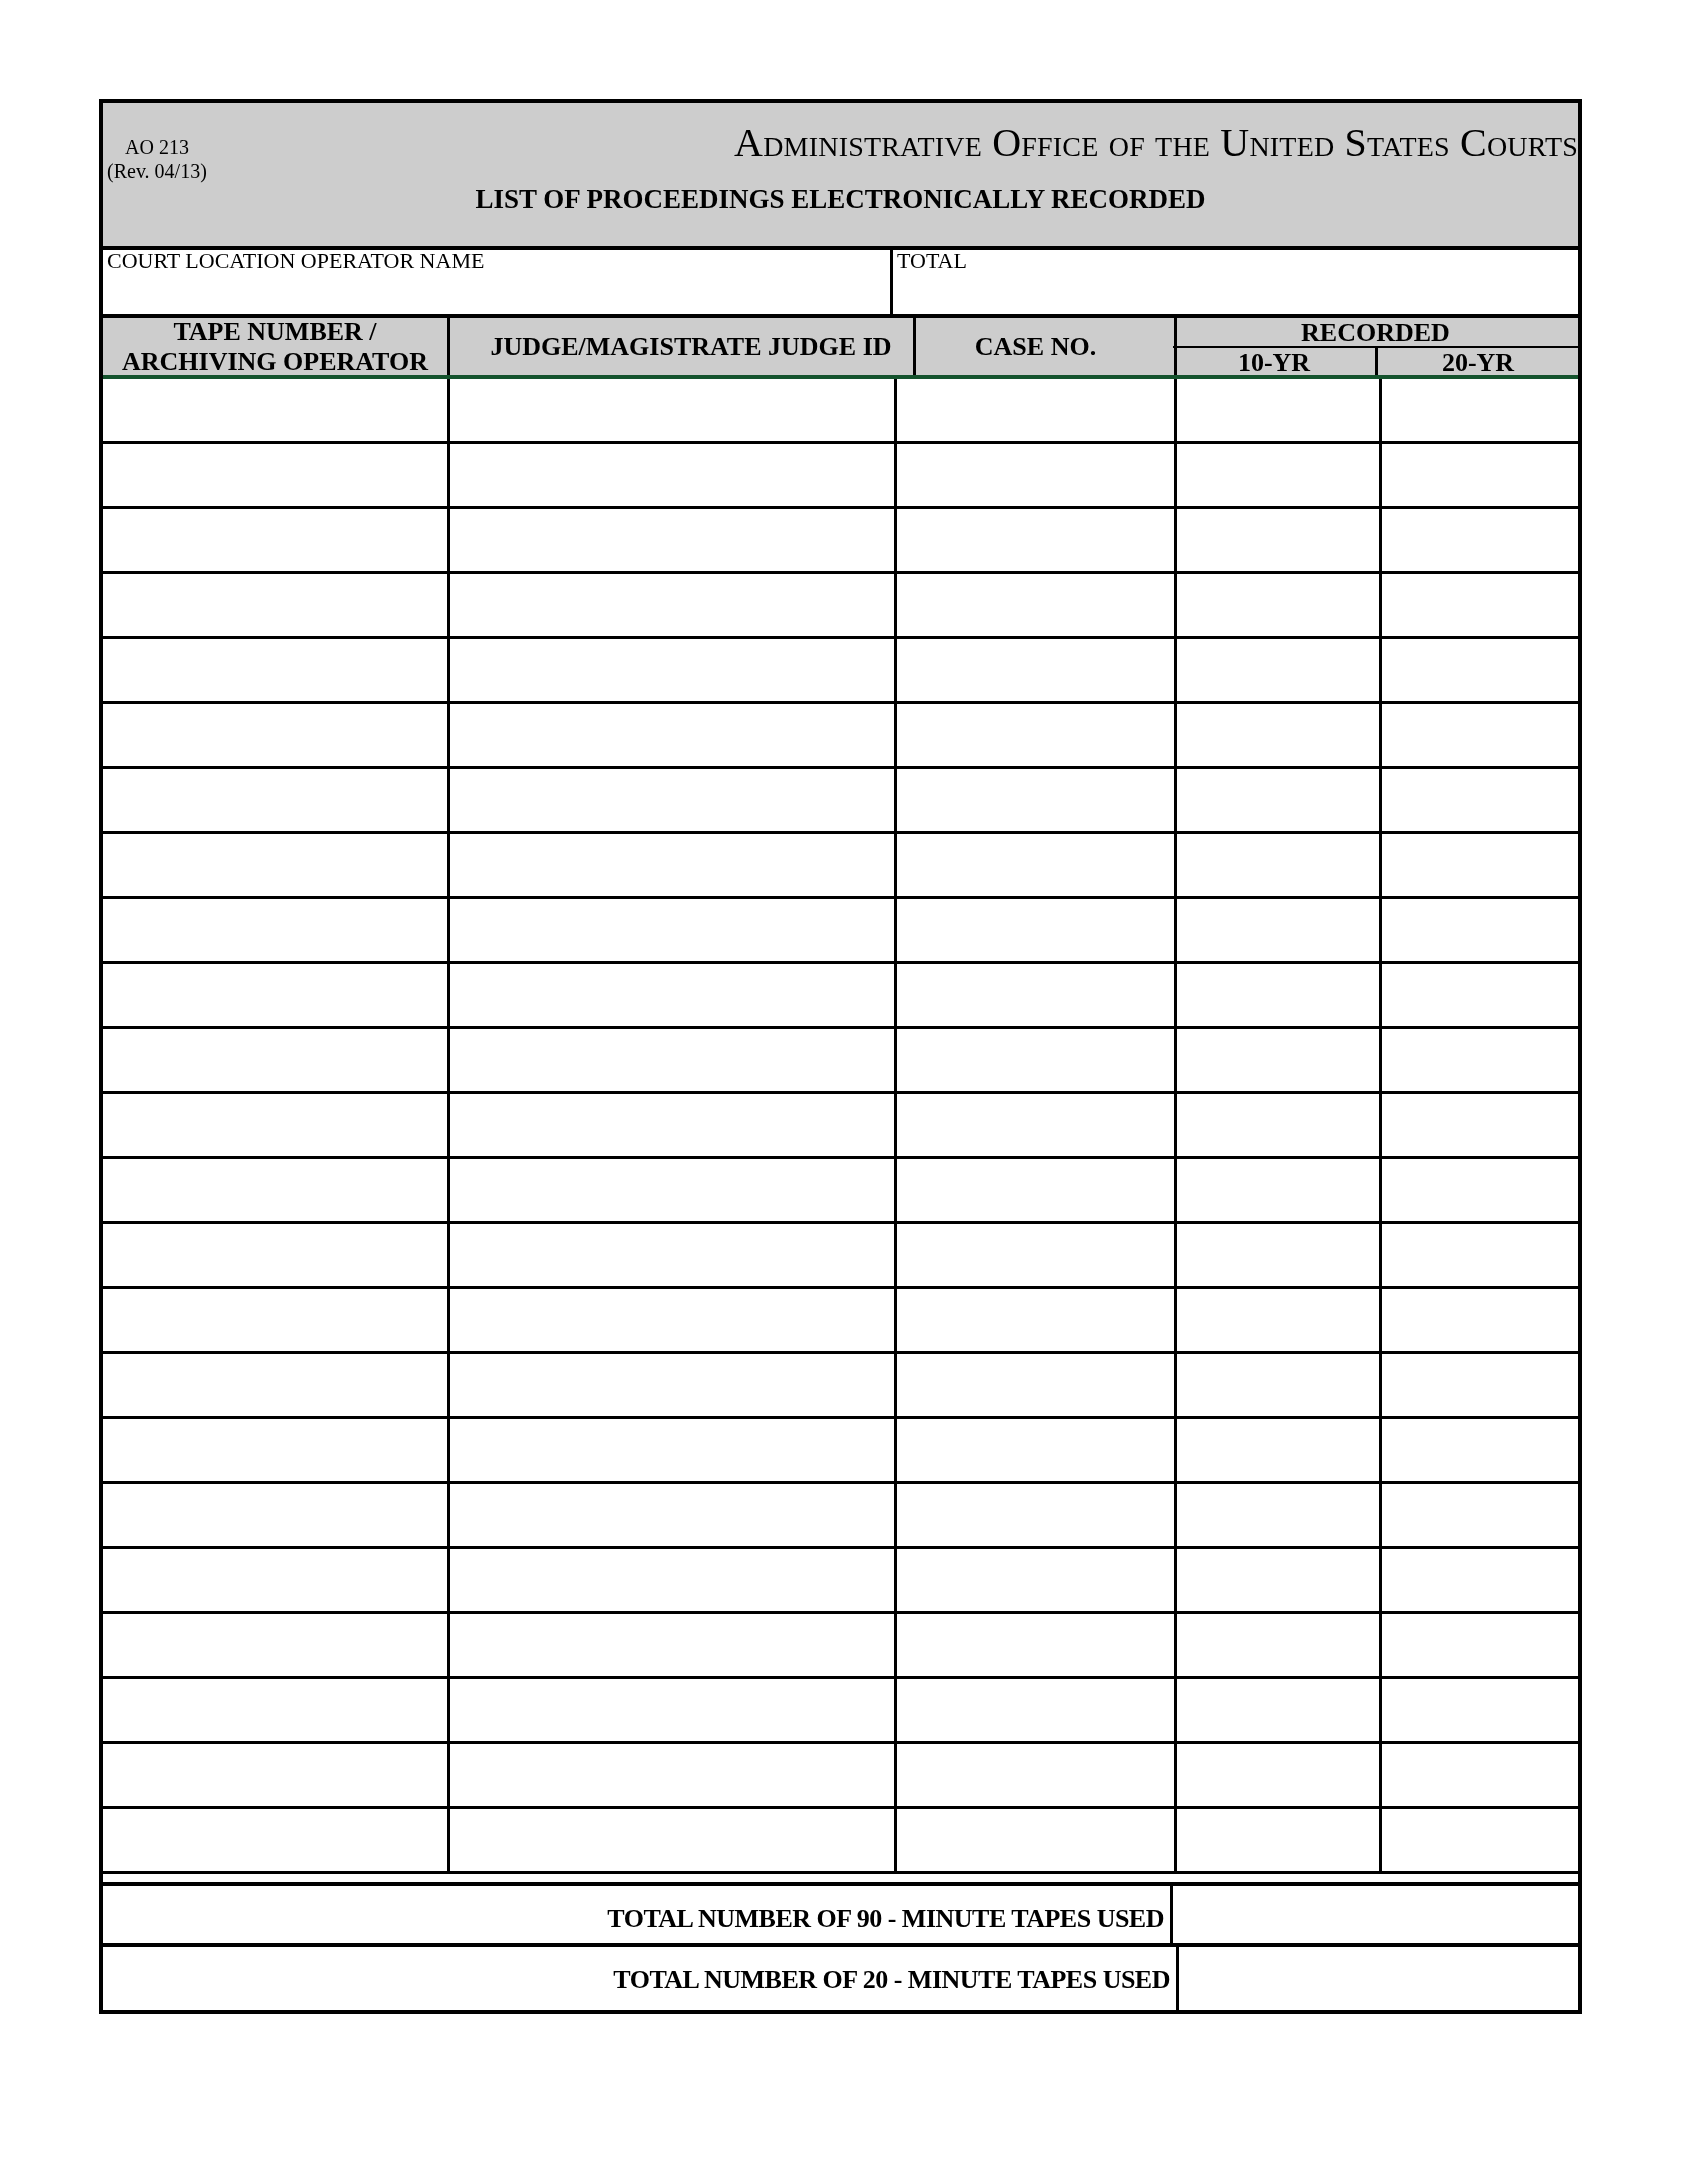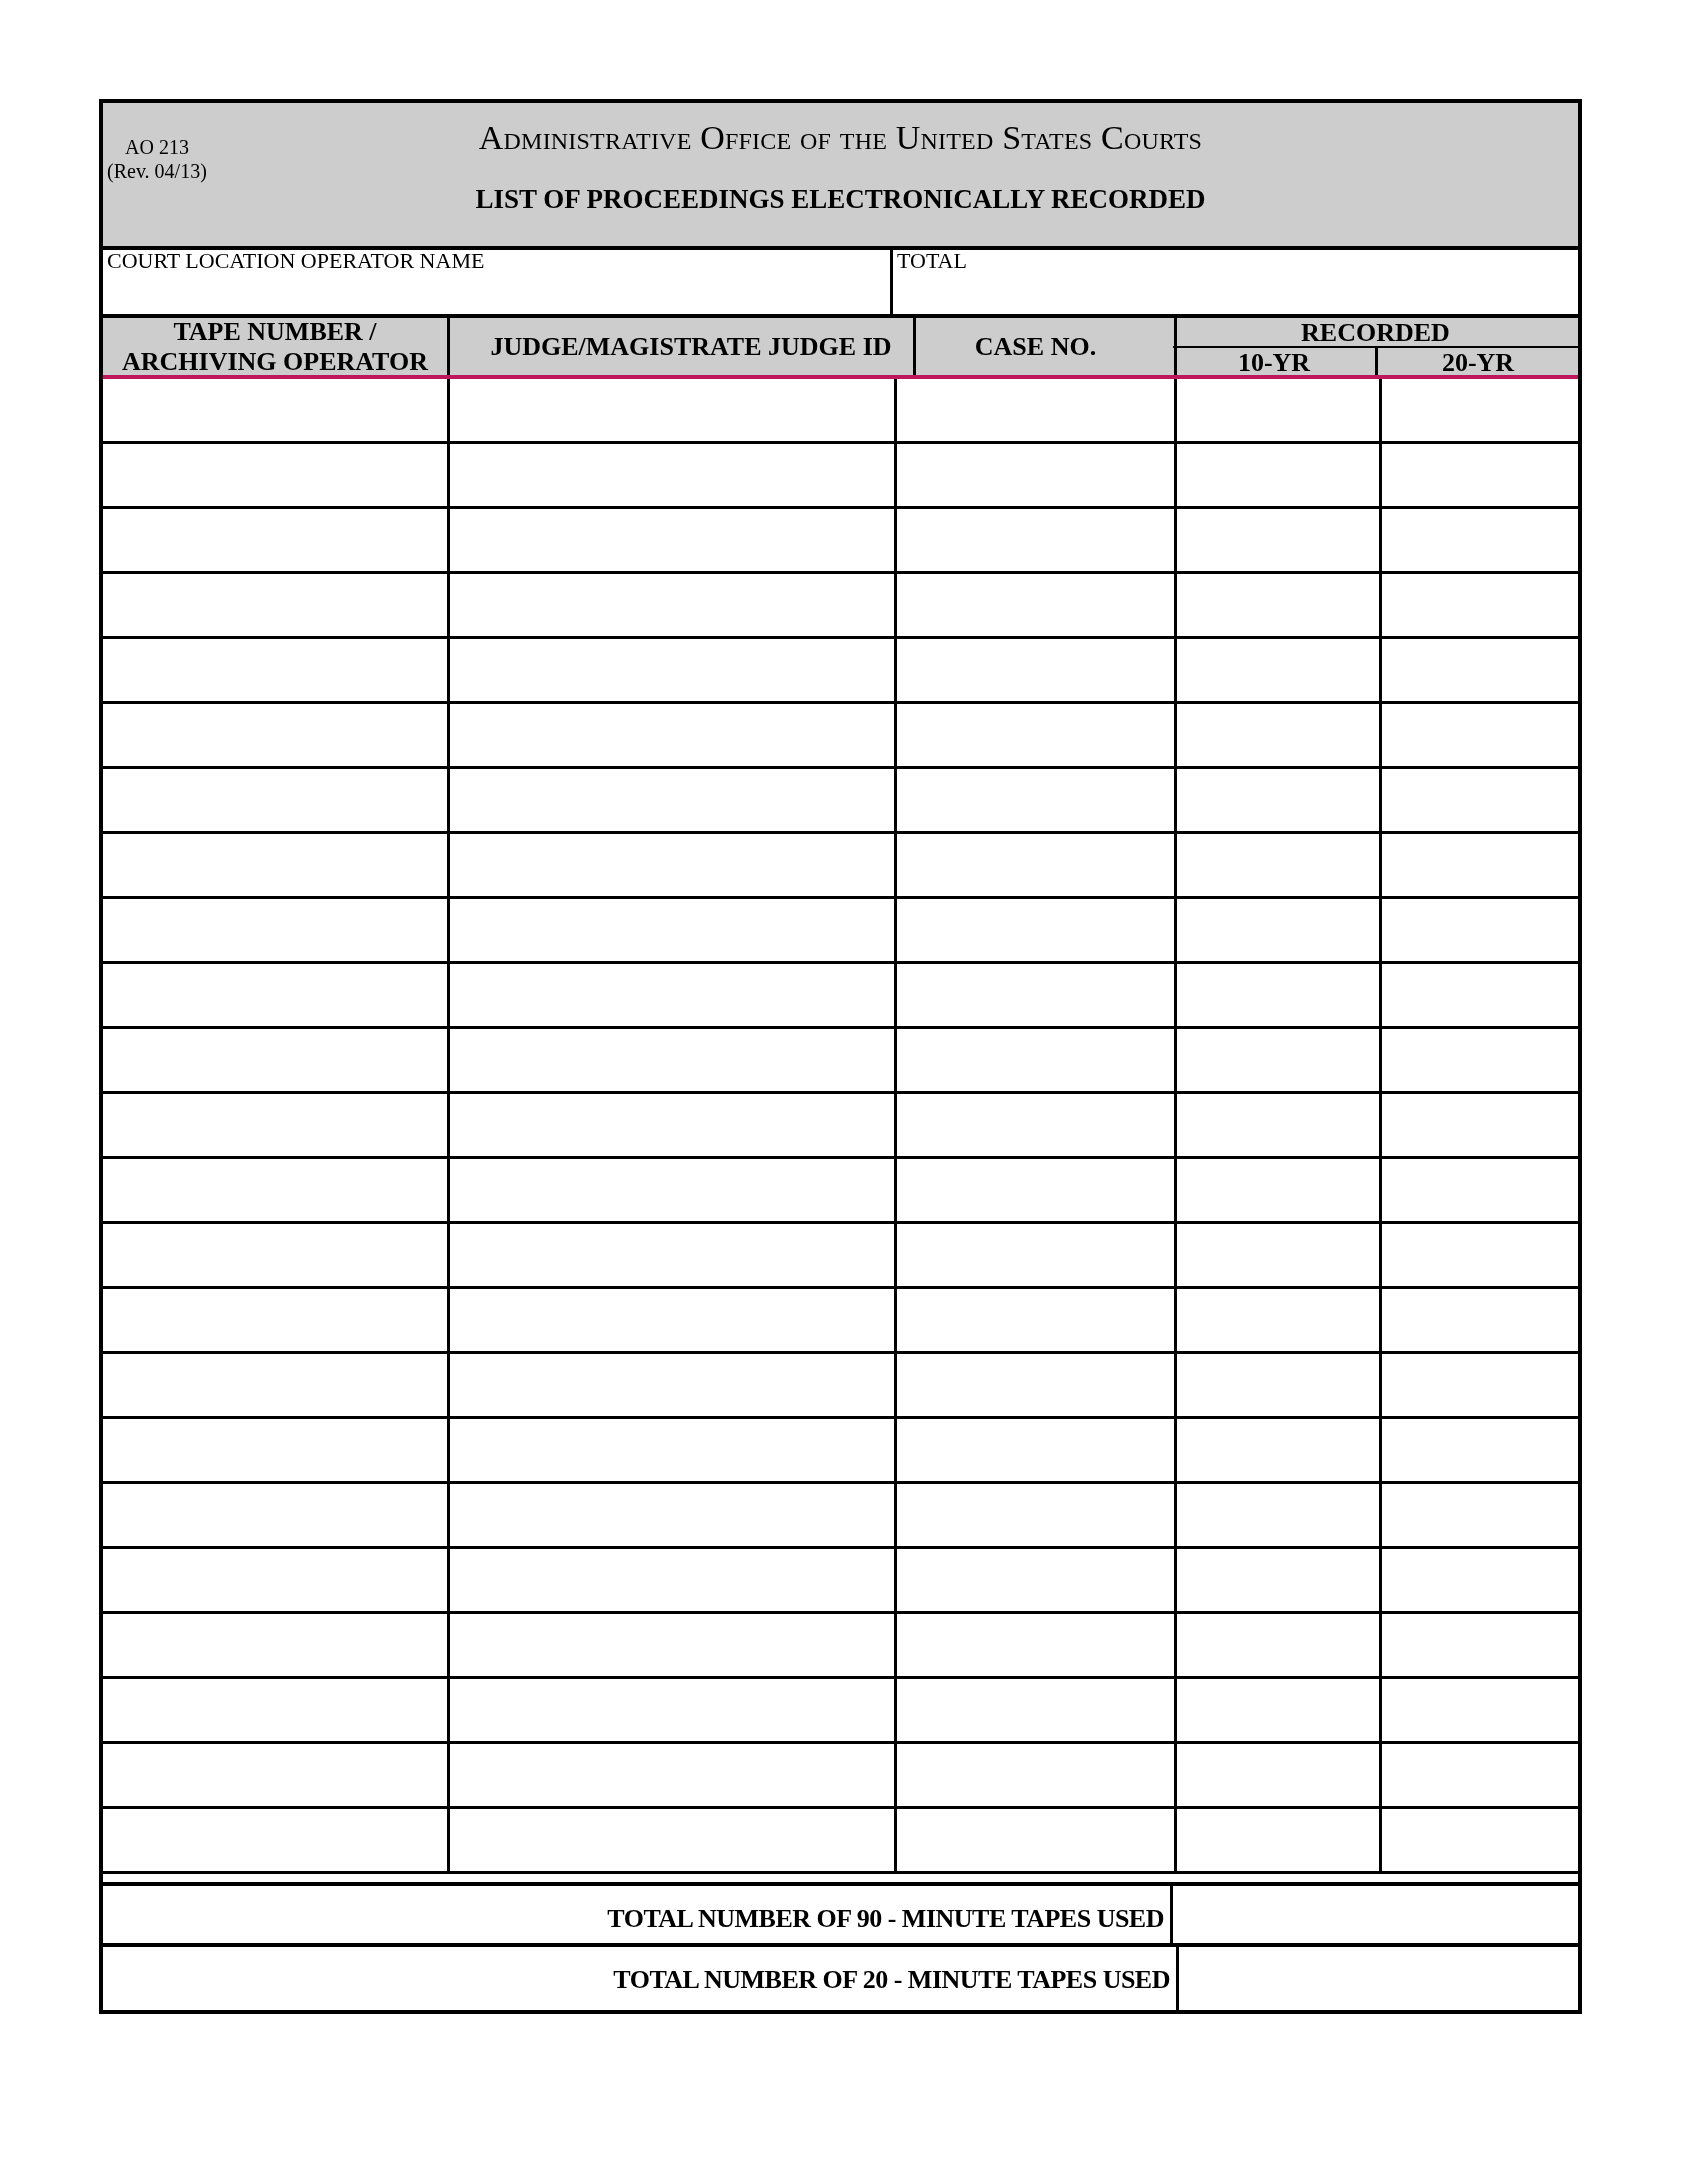--- a/index.html
+++ b/index.html
@@ -1,28 +1,28 @@
 <!DOCTYPE html>
 <html><head>
 <meta charset="utf-8">
 <style>
   html, body { margin:0; padding:0; background:#ffffff; }
   body { width:1683px; height:2178px; position:relative; font-family:"Liberation Serif","DejaVu Serif",serif; color:#000; }
   .form { position:absolute; left:99px; top:99px; width:1483px; height:1915px; border:4px solid #000; box-sizing:border-box; }
   .header { position:absolute; left:0; top:0; width:100%; height:147px; background:#cdcdcd; border-bottom:4px solid #000; box-sizing:border-box; }
   .form-id { position:absolute; left:4px; top:32px; font-size:20px; line-height:24px; }
   .form-id .code { padding-left:18px; display:block; }
-  .agency { position:absolute; left:0; right:0; top:16px; text-align:center; font-size:34px; letter-spacing:0.2px; }
+  .agency { position:absolute; left:0; right:0; top:16px; text-align:right; font-size:40px; letter-spacing:0.2px; }
   .agency .sc { font-variant: small-caps; }
   .form-title { position:absolute; left:0; right:0; top:81px; text-align:center; font-size:27px; font-weight:bold; }
   .info-row { position:absolute; left:0; top:143px; width:100%; height:72px; border-bottom:4px solid #000; box-sizing:border-box; }
   .info-cell { position:absolute; top:0; height:100%; box-sizing:border-box; font-size:22px; padding:2px 4px; }
   .info-name { left:0; width:790px; border-right:3px solid #000; }
   .info-date { left:790px; right:0; }
-  .col-head { position:absolute; left:0; top:215px; width:100%; height:61px; background:#cdcdcd; border-bottom:4px solid #be185d; box-sizing:border-box; }
+  .col-head { position:absolute; left:0; top:215px; width:100%; height:61px; background:#cdcdcd; border-bottom:4px solid #14532d; box-sizing:border-box; }
   .ch { position:absolute; top:0; height:100%; box-sizing:border-box; font-weight:bold; font-size:26px; text-align:center; display:flex; align-items:center; justify-content:center; line-height:30px; }
   .ch.b { border-right:3px solid #000; }
   .ret { position:absolute; top:0; height:100%; left:1070px; right:0; }
   .ret-top { position:absolute; top:0; left:0; right:0; height:28px; border-bottom:2px solid #000; text-align:center; font-weight:bold; font-size:26px; line-height:30px; }
   .ret-sub { position:absolute; top:28px; bottom:0; box-sizing:border-box; text-align:center; font-weight:bold; font-size:26px; line-height:34px; }
   .rows { position:absolute; left:0; top:276px; width:100%; }
   .row { position:relative; height:65px; border-bottom:3px solid #000; box-sizing:border-box; }
   .cell { position:absolute; top:0; height:100%; box-sizing:border-box; }
   .cell.b { border-right:3px solid #000; }
   .totals { position:absolute; left:0; width:100%; height:65px; box-sizing:border-box; }

